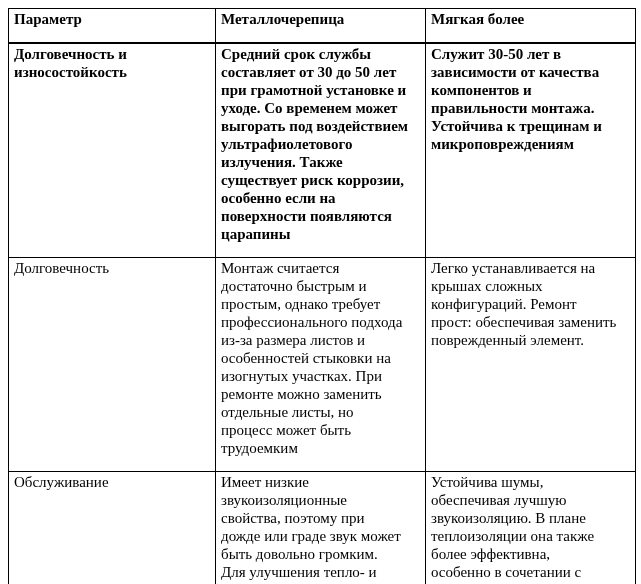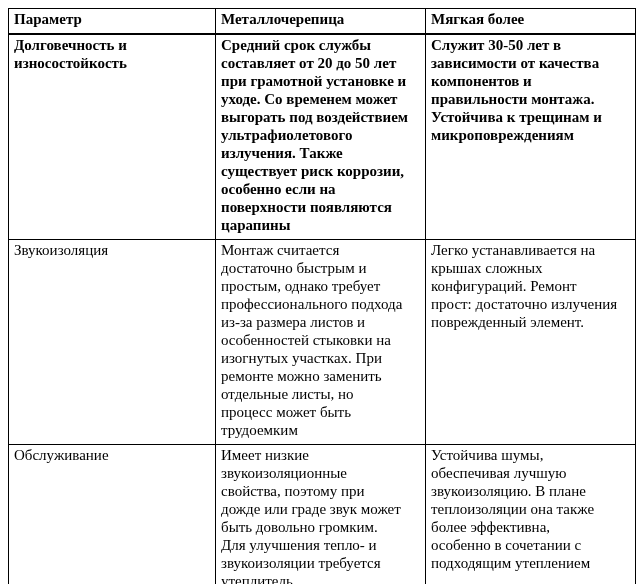--- a/index.html
+++ b/index.html
@@ -26,21 +26,21 @@
     top: 8px;
     border-collapse: collapse;
     table-layout: fixed;
     width: 627px;
   }
   table.cmp th,
   table.cmp td {
     border: 1px solid #000000;
     vertical-align: top;
     text-align: left;
-    padding: 1px 4px 5px 5px;
+    padding: 1px 4px 14px 5px;
     font-size: 15px;
     line-height: 18px;
     color: #000000;
     white-space: pre-line;
     overflow: hidden;
   }
   table.cmp thead th {
     font-weight: bold;
     border-bottom: 2px solid #000000;
   }
@@ -65,54 +65,54 @@
         <th>Параметр</th>
         <th>Металлочерепица</th>
         <th>Мягкая более</th>
       </tr>
     </thead>
     <tbody>
       <tr class="row-0">
         <td>Долговечность и
 износостойкость</td>
         <td>Средний срок службы
-составляет от 20 до 50 лет
+составляет от 30 до 50 лет
 при грамотной установке и
 уходе. Со временем может
 выгорать под воздействием
 ультрафиолетового
 излучения. Также
 существует риск коррозии,
 особенно если на
 поверхности появляются
 царапины</td>
         <td>Служит 30-50 лет в
 зависимости от качества
 компонентов и
 правильности монтажа.
 Устойчива к трещинам и
 микроповреждениям</td>
       </tr>
       <tr class="row-1">
-        <td>Звукоизоляция</td>
+        <td>Долговечность</td>
         <td>Монтаж считается
 достаточно быстрым и
 простым, однако требует
 профессионального подхода
 из-за размера листов и
 особенностей стыковки на
 изогнутых участках. При
 ремонте можно заменить
 отдельные листы, но
 процесс может быть
 трудоемким</td>
         <td>Легко устанавливается на
 крышах сложных
 конфигураций. Ремонт
-прост: достаточно излучения
+прост: обеспечивая заменить
 поврежденный элемент.</td>
       </tr>
       <tr class="row-2">
         <td>Обслуживание</td>
         <td>Имеет низкие
 звукоизоляционные
 свойства, поэтому при
 дожде или граде звук может
 быть довольно громким.
 Для улучшения тепло- и

